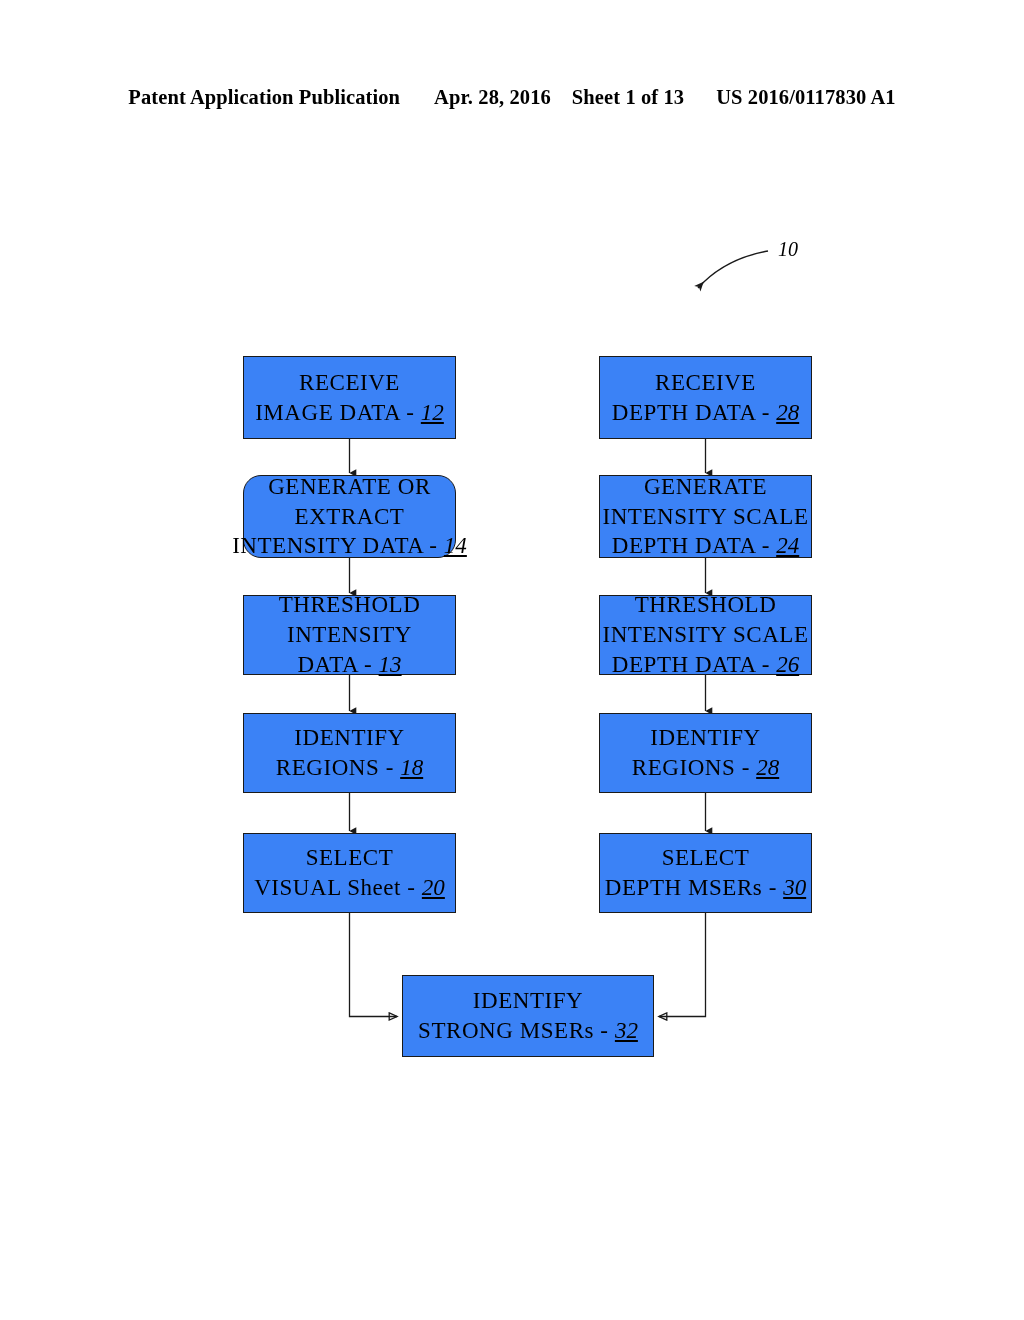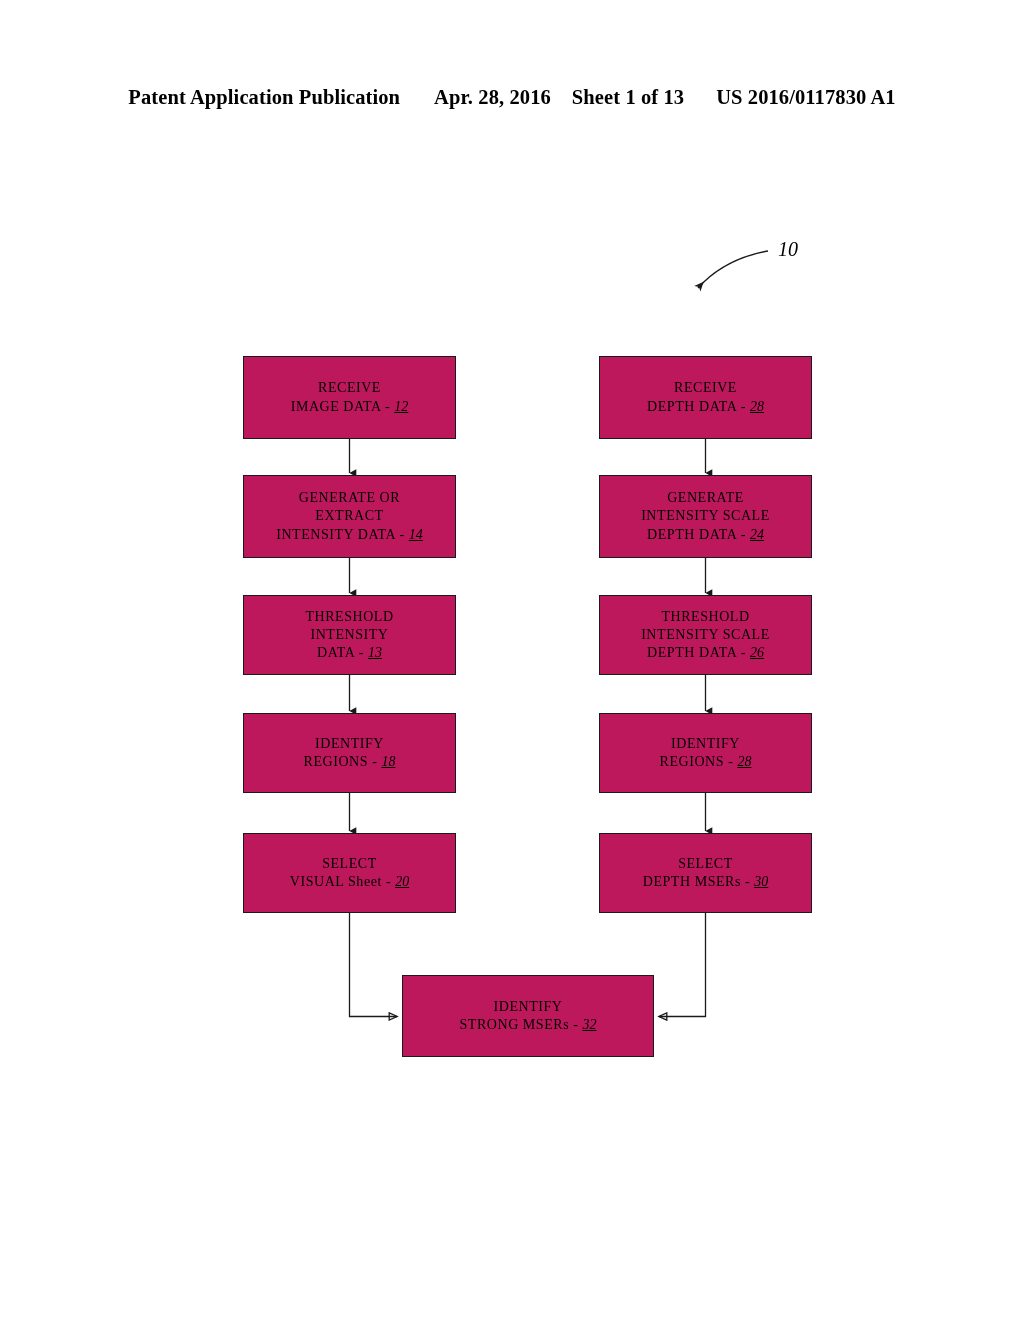--- a/index.html
+++ b/index.html
@@ -49,44 +49,44 @@
     top: 0;
     width: 1024px;
     height: 1320px;
   }
 
   
   .flow-box {
     position: absolute;
     box-sizing: border-box;
     border: 1.4px solid #1a1a1a;
-    background: #be185d;
+    background: #3b82f6;
     display: flex;
     flex-direction: column;
     align-items: center;
     justify-content: center;
     text-align: center;
-    font-size: 14px;
+    font-size: 23px;
     line-height: 1.30;
     letter-spacing: 0.55px;
     z-index: 3;
   }
   .flow-box .ln {
     display: block;
     white-space: nowrap;
   }
   .ref-num {
     font-style: italic;
     text-decoration: underline;
     letter-spacing: 0px;
   }
 
   
   #box-12 { left: 227px; top: 356px;  width: 213px; height: 83px; }
-  #box-14 { left: 227px; top: 475px;  width: 213px; height: 83px; }
+  #box-14 { left: 227px; top: 475px;  width: 213px; height: 83px; border-radius: 18px; }
   #box-16 { left: 227px; top: 595px;  width: 213px; height: 80px; }
   #box-18 { left: 227px; top: 713px;  width: 213px; height: 80px; }
   #box-20 { left: 227px; top: 833px;  width: 213px; height: 80px; }
   
   #box-22 { left: 583px; top: 356px;  width: 213px; height: 83px; }
   #box-24 { left: 583px; top: 475px;  width: 213px; height: 83px; }
   #box-26 { left: 583px; top: 595px;  width: 213px; height: 80px; }
   #box-28 { left: 583px; top: 713px;  width: 213px; height: 80px; }
   #box-30 { left: 583px; top: 833px;  width: 213px; height: 80px; }
   

